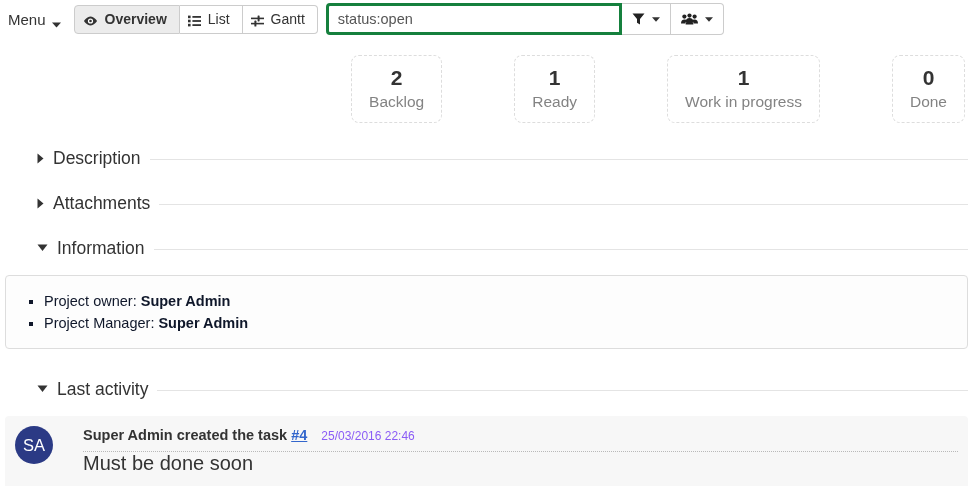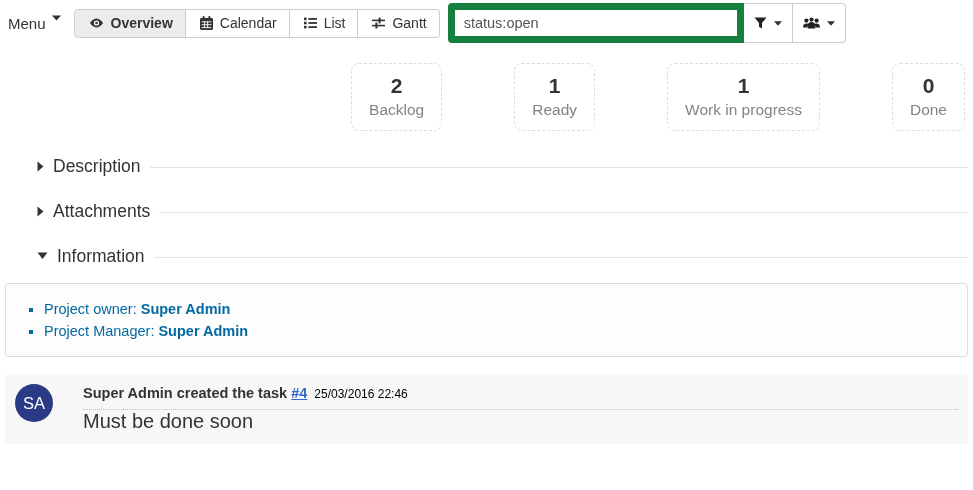--- a/index.html
+++ b/index.html
@@ -13,47 +13,47 @@
   }
   svg { display: block; }
 
   
   .toolbar {
     display: flex;
     align-items: center;
     padding: 3px 4px 0 4px;
   }
   .menu-dropdown {
-    display: flex; align-items: flex-start; gap: 6px;
+    display: flex; align-items: flex-end; gap: 6px;
     padding: 5px 4px;
     font-size: 15px;
     cursor: pointer;
     margin-right: 9px;
   }
   .btn-group { display: flex; }
   .tab {
-    display: flex; align-items: center; gap: 7px;
-    padding: 5px 12px 6px 14px;
+    display: flex; align-items: flex-end; gap: 7px;
+    padding: 5px 12px 6px 8px;
     border: 1px solid #ccc;
     border-left-width: 0;
     background: #fff;
     font-size: 14px;
     color: #333;
     cursor: pointer;
     white-space: nowrap;
   }
   .tab:first-child { border-left-width: 1px; border-radius: 4px 0 0 4px; }
   .tab:last-child { border-radius: 0 4px 4px 0; }
   .tab.active { background: #ececec; font-weight: bold; }
 
   .search-group { display: flex; margin-left: 8px; }
   .search-input {
     width: 296px;
     padding: 5px 9px;
-    border: 7px solid #15803d;
+    border: 3px solid #15803d;
     border-radius: 4px 0 0 4px;
     font-size: 14.5px;
     font-family: "Liberation Sans", "DejaVu Sans", sans-serif;
     color: #555;
     outline: none;
   }
   .icon-btn {
     display: flex; align-items: center; gap: 7px;
     padding: 5px 10px;
     border: 1px solid #ccc;
@@ -100,21 +100,21 @@
     border: 1px solid #ddd;
     border-radius: 4px;
     background: #fdfdfd;
     padding: 14px 15px;
   }
   .panel ul {
     margin: 0; padding-left: 23px;
     list-style: square;
     font-size: 14.5px;
     line-height: 22px;
-    color: #0369a1;
+    color: #0f172a;
   }
   .panel li .val { font-weight: bold; }
 
   
   .activity-card {
     margin-top: 17px;
     background: #f7f7f7;
     border-radius: 4px 4px 0 0;
     padding: 9px 10px;
     display: flex;
@@ -133,21 +133,21 @@
   }
   .event-content { flex: 1; padding-top: 2px; }
   .event-title {
     font-size: 14.5px;
     color: #333;
     font-weight: bold;
     border-bottom: 1px dotted #b9b9b9;
     padding-bottom: 8px;
   }
   .task-link { color: #3366cc; text-decoration: underline; font-weight: bold; }
-  .when { color: #000000; font-size: 12px; margin-left: 3px; font-weight: normal; }
+  .when { color: #8b5cf6; font-size: 12px; margin-left: 10px; font-weight: normal; }
   .event-body { font-size: 20px; color: #333; font-weight: normal; }
 </style>
 </head>
 <body>
 
 <div class="toolbar">
 
   <div class="menu-dropdown">
     <span>Menu</span>
     <span>
@@ -160,37 +160,20 @@
   <div class="btn-group">
     <div class="tab active">
       <span>
         <svg width="15" height="12" viewBox="0 0 15 12">
           <path d="M7.5 1.5 C3.8 1.5 1 6 1 6 C1 6 3.8 10.5 7.5 10.5 C11.2 10.5 14 6 14 6 C14 6 11.2 1.5 7.5 1.5 Z" fill="#333"></path>
           <circle cx="7.5" cy="6" r="2.6" fill="#fff"></circle>
           <circle cx="7.5" cy="6" r="1.3" fill="#333"></circle>
         </svg>
       </span>
       <span>Overview</span>
-    </div>
-    <div class="tab">
-      <span>
-        <svg width="13" height="14" viewBox="0 0 13 14">
-          <rect x="2.6" y="0" width="2" height="3.4" rx="0.8" fill="#333"></rect>
-          <rect x="8.4" y="0" width="2" height="3.4" rx="0.8" fill="#333"></rect>
-          <rect x="0" y="2" width="13" height="12" rx="1.4" fill="#333"></rect>
-          <g fill="#fff">
-            <rect x="1.6" y="5.4" width="9.8" height="0.9"></rect>
-            <rect x="1.6" y="8.3" width="9.8" height="0.9"></rect>
-            <rect x="1.6" y="11.2" width="9.8" height="0.9"></rect>
-            <rect x="4.2" y="5.4" width="0.9" height="6.7"></rect>
-            <rect x="7.2" y="5.4" width="0.9" height="6.7"></rect>
-          </g>
-        </svg>
-      </span>
-      <span>Calendar</span>
     </div>
     <div class="tab">
       <span>
         <svg width="13" height="12" viewBox="0 0 13 12" fill="#333">
           <rect x="0" y="0.6" width="2.6" height="2.6"></rect>
             <rect x="4.4" y="1" width="8.6" height="1.8"></rect>
           <rect x="0" y="4.7" width="2.6" height="2.6"></rect>
             <rect x="4.4" y="5.1" width="8.6" height="1.8"></rect>
           <rect x="0" y="8.8" width="2.6" height="2.6"></rect>
             <rect x="4.4" y="9.2" width="8.6" height="1.8"></rect>
@@ -297,20 +280,29 @@
     <span class="rule"></span>
   </div>
 
   <div class="panel">
     <ul>
       <li><span>Project owner: </span><span class="val">Super Admin</span></li>
       <li><span>Project Manager: </span><span class="val">Super Admin</span></li>
     </ul>
   </div>
 
+  <div class="section-header spaced">
+    <span class="tri">
+      <svg width="11" height="8" viewBox="0 0 11 8">
+          <polygon points="0.5,0.5 10.5,0.5 5.5,7" fill="#333"></polygon>
+        </svg>
+    </span>
+    <span>Last activity</span>
+    <span class="rule"></span>
+  </div>
 
   <div class="activity-card">
     <div class="avatar">
       <span>SA</span>
     </div>
     <div class="event-content">
       <div class="event-title">
         <span>Super Admin created the task</span>
         <a class="task-link" href="#">#4</a>
         <span class="when">25/03/2016 22:46</span>

